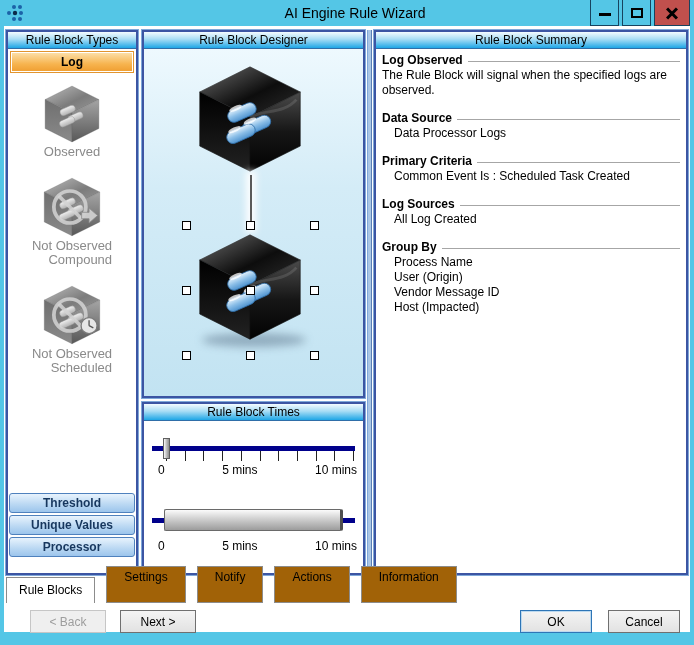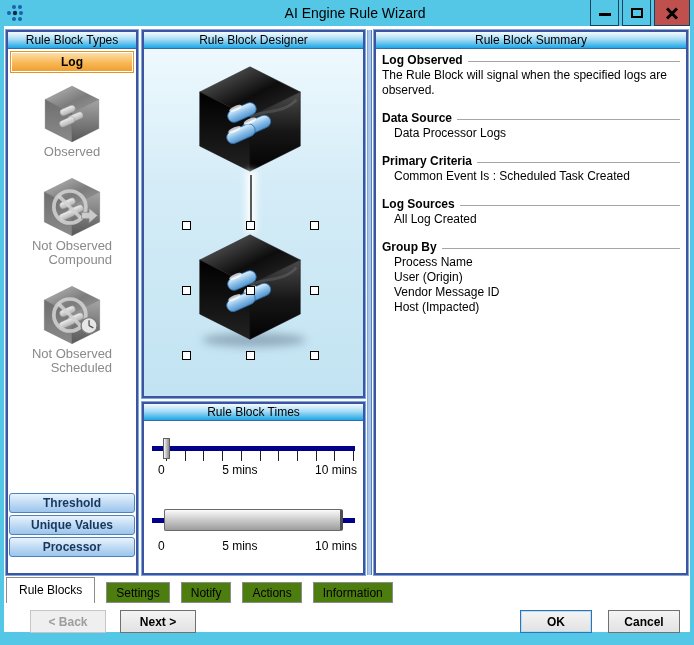--- a/index.html
+++ b/index.html
@@ -128,35 +128,35 @@
   .summary-area { flex:1; background:#fff; padding:4px 6px 0 6px; overflow:hidden; font-size:12px; }
   .sec { margin-bottom:13px; }
   .sec-title { display:flex; align-items:flex-start; font-weight:bold; color:#000; line-height:15px; }
   .sec-title .rule { flex:1; height:1px; background:#a6a6a6; margin:8px 0 0 5px; }
   .sec-line { color:#000; line-height:15px; }
   .sec-line.indent { padding-left:12px; }
 
   
   .tabstrip { display:flex; align-items:flex-end; height:26px; margin-top:2px; position:relative;gap:8px; }
   .tab {
-    height:21px; line-height:20px; padding:0 9px; font-size:12px; color:#000;
-    background:#4d7c0f; border:1px solid #8c8c8c; border-bottom:1px solid #8c8c8c;
+    height:37px; line-height:20px; padding:0 17px; font-size:12px; color:#000;
+    background:#a16207; border:1px solid #8c8c8c; border-bottom:1px solid #8c8c8c;
     margin-right:3px; cursor:pointer; white-space:nowrap;
   }
   .tab.active {
     height:26px; line-height:25px; background:#fff; border-bottom:none;
     position:relative; z-index:2; padding:0 12px;
   }
 
   
   .footer { display:flex; align-items:center; padding:7px 8px 0 24px; }
   .btn {
     height:23px; min-width:76px; font-size:12px; font-family:"Liberation Sans",sans-serif;
     background:linear-gradient(180deg,#f4f4f4,#e2e2e2);
-    border:1px solid #707070; color:#000; cursor:pointer;font-weight:bold;
+    border:1px solid #707070; color:#000; cursor:pointer;
   }
   .btn.disabled {
     color:#9d9d9d; background:#efefef; border:1px solid #c6c6c6; cursor:default;
   }
   .btn + .btn { margin-left:14px; }
   .right-btns { margin-left:auto; display:flex; }
   .btn.ok { min-width:72px; border:1px solid #2e75b6; box-shadow:inset 0 0 0 1px #bcd9ef; }
   .btn.cancel { min-width:72px; margin-left:16px; }
 </style>
 </head>

